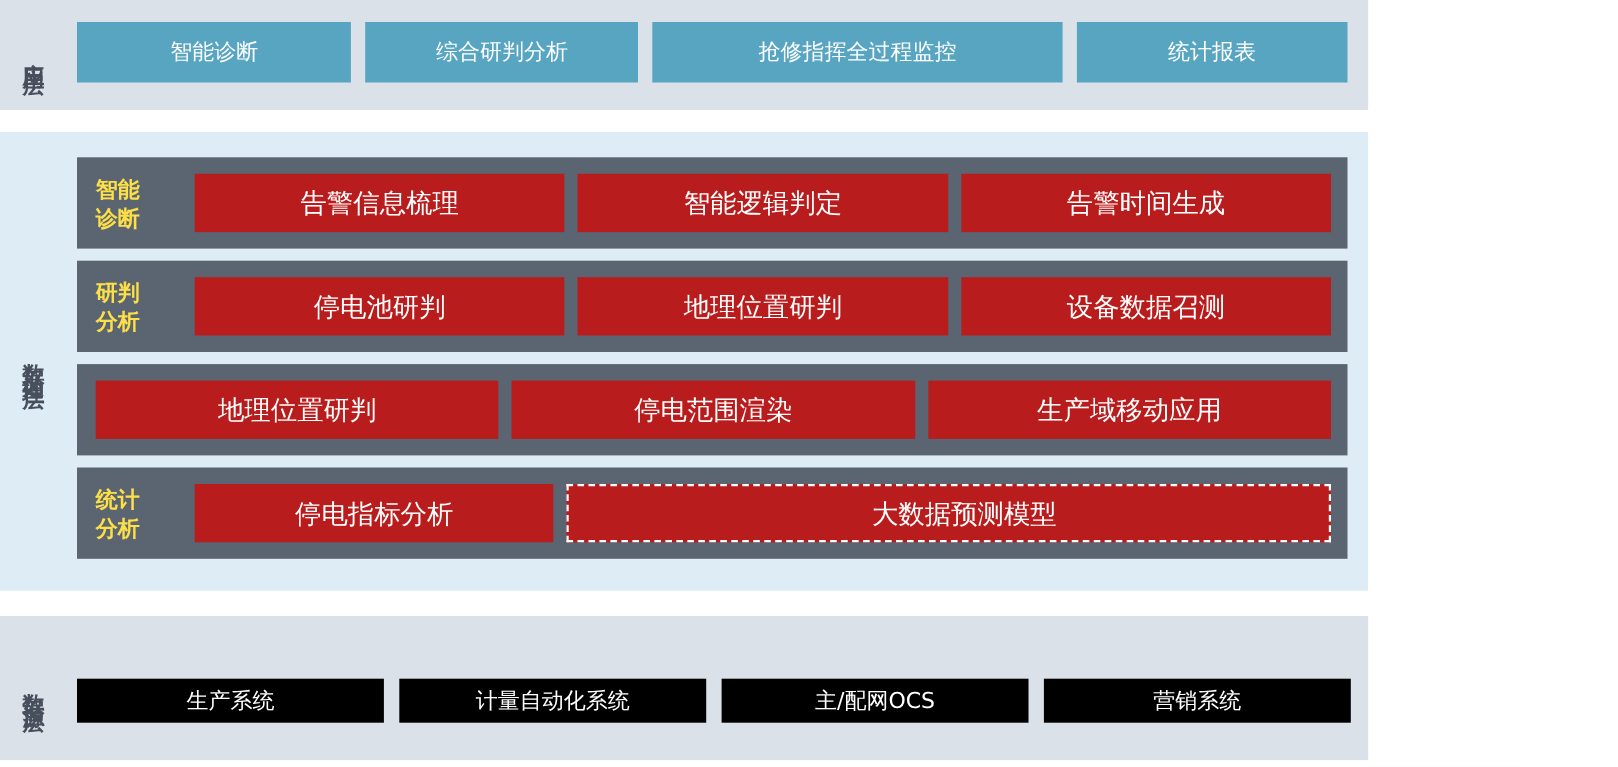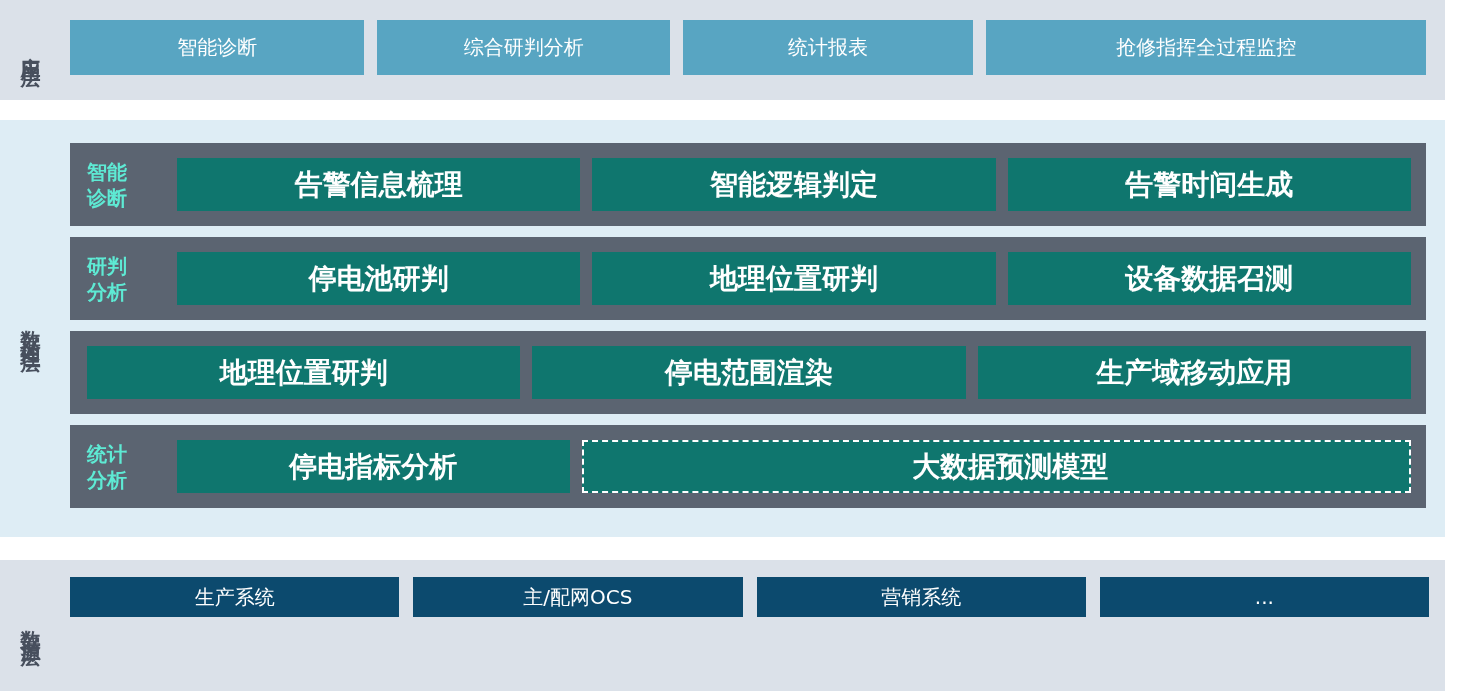--- a/index.html
+++ b/index.html
@@ -1,18 +1,18 @@
 <!DOCTYPE html>
 <html><head>
 <meta charset="utf-8">
 <style>
   html,body{margin:0;padding:0;background:#ffffff;}
   .stage{
     position:relative;
-    width:1445px;height:697px;
+    width:1244px;height:697px;
     background:#ffffff;
     font-family:"DejaVu Sans", sans-serif;
     overflow:hidden;
   }
   .band{position:absolute;left:0;right:0;}
   .band-app{top:0;height:100px;background:#dbe1e9;}
   .band-process{top:120px;height:417px;background:#deedf5;}
   .band-source{top:560px;height:131px;background:#dbe1e9;}
 
   .v-label{
@@ -34,55 +34,54 @@
   }
 
   
   .proc-rows{position:absolute;left:70px;right:19px;top:23px;}
   .proc-row{
     height:83px;margin-bottom:11px;background:#5b6471;
     display:flex;align-items:center;
     padding:0 15px 0 17px;box-sizing:border-box;
   }
   .proc-label{
-    width:90px;flex:0 0 auto;color:#5eead4;font-weight:bold;
+    width:90px;flex:0 0 auto;color:#fde047;font-weight:bold;
     font-size:20px;line-height:1.3;white-space:pre-line;
   }
   .proc-buttons{flex:1;display:flex;gap:12px;height:53px;}
   .proc-btn{
-    flex:1;background:#0f766e;color:#ffffff;font-size:28px;
+    flex:1;background:#b91c1c;color:#ffffff;font-size:24px;
     display:flex;align-items:center;justify-content:center;
     box-sizing:border-box;
-    font-weight:bold;
   }
   .proc-btn.dashed{flex:2.03;border:2px dashed #ffffff;padding-left:28px;}
 
   
   .src-grid{
     position:absolute;left:70px;right:16px;top:17px;
     display:grid;grid-template-columns:repeat(4,1fr);
     column-gap:14px;row-gap:15px;
   }
   .src-btn{
-    height:40px;background:#0c4a6e;color:#ffffff;font-size:20px;
-    display:flex;align-items:center;justify-content:center;
+    height:40px;background:#000000;color:#ffffff;font-size:20px;
+    display:flex;align-items:center;justify-content:center;margin-top:40px;
   }
 </style>
 </head>
 <body>
 
 <div class="stage">
 
   <div class="band band-app">
     <div class="v-label">应用层</div>
     <div class="app-buttons">
       <div class="app-btn" style="flex:300">智能诊断</div>
       <div class="app-btn" style="flex:298">综合研判分析</div>
+      <div class="app-btn" style="flex:448">抢修指挥全过程监控</div>
       <div class="app-btn" style="flex:296">统计报表</div>
-      <div class="app-btn" style="flex:448">抢修指挥全过程监控</div>
     </div>
   </div>
 
   <div class="band band-process">
     <div class="v-label">数据处理层</div>
     <div class="proc-rows">
 
       <div class="proc-row">
         <div class="proc-label">智能
 诊断</div>
@@ -120,19 +119,20 @@
         </div>
       </div>
 
     </div>
   </div>
 
   <div class="band band-source">
     <div class="v-label">数据源层</div>
     <div class="src-grid">
       <div class="src-btn">生产系统</div>
+      <div class="src-btn">计量自动化系统</div>
       <div class="src-btn">主/配网OCS</div>
       <div class="src-btn">营销系统</div>
       <div class="src-btn">...</div>
     </div>
   </div>
 
 </div>
 
 </body></html>

